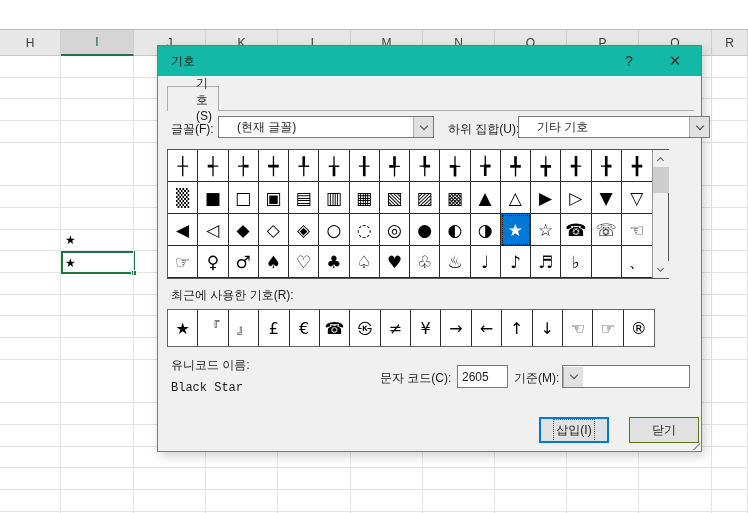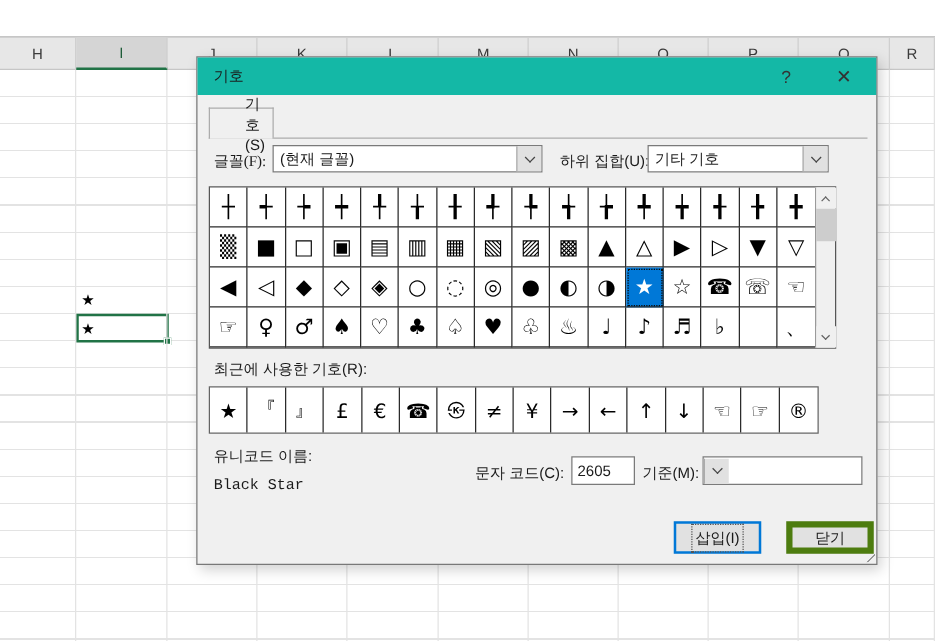--- a/index.html
+++ b/index.html
@@ -36,21 +36,21 @@
   .tabstrip-line { position:absolute; left:9px; top:64px; width:527px; height:1px; background:#ACACAC; }
   .tab { position:absolute; display:flex; align-items:center; justify-content:center; font-size:12px; color:#1a1a1a;padding-left:28px; }
   .tab.active { left:9px; top:40px; width:52px; height:25px; background:#F0F0F0;
     border:1px solid #ACACAC; border-bottom:none; z-index:2; }
   .tab.inactive { left:61px; top:43px; width:84px; height:21px; background:#F0F0F0;
     border:1px solid #ACACAC; border-bottom:none; }
 
   .lbl { position:absolute; font-size:12px; color:#1a1a1a; white-space:nowrap; }
   .combo { position:absolute; height:22px; background:#fff; border:1px solid #7A7A7A;
     font-size:12px; color:#1a1a1a; display:flex; align-items:center; }
-  .combo .val { flex:1; padding-left:5px; overflow:hidden; white-space:nowrap; }
+  .combo .val { flex:1; padding-left:18px; overflow:hidden; white-space:nowrap; }
   .drop-btn { width:20px; height:20px; background:#E1E1E1; border-left:1px solid #ABABAB;
     display:flex; align-items:center; justify-content:center; }
   .chev { display:inline-block; border:solid #444; border-width:0 1.5px 1.5px 0;
     padding:2.5px; transform:rotate(45deg); margin-top:-3px; }
   .chev.up { transform:rotate(-135deg); margin-top:3px; }
 
   .symgrid-wrap { position:absolute; left:9px; top:103px; width:502px; height:130px;
     background:#fff; border:1px solid #565656; display:flex; }
   .symgrid { width:484px; height:128px; display:grid;
     grid-template-columns:repeat(16,1fr); grid-template-rows:repeat(4,32px); }
@@ -70,21 +70,21 @@
     background:#fff; border:1px solid #646464; display:grid; grid-template-columns:repeat(16,1fr); }
   .rec-cell { border-right:1px solid #2b2b2b; display:flex; align-items:center; justify-content:center;
     font-size:16px; color:#000; font-family:"DejaVu Sans", sans-serif; overflow:hidden; }
   .rec-cell:last-child { border-right:none; }
 
   .char-input { position:absolute; left:299px; top:319px; width:51px; height:23px;
     background:#fff; border:1px solid #7A7A7A; font-size:12px; padding-left:4px;
     font-family:"Liberation Sans", sans-serif; color:#1a1a1a; }
 
   .btn { position:absolute; top:371px; width:70px; height:26px; background:#E1E1E1;
-    border:5px solid #4d7c0f; font-size:12px; color:#1a1a1a;
+    border:1px solid #4d7c0f; font-size:12px; color:#1a1a1a;
     display:flex; align-items:center; justify-content:center; }
   .btn.default { left:381px; border:2px solid #0078D7; }
   .btn.default .inner { outline:1px dotted #555; outline-offset:2px; }
   .btn.plain { left:471px; }
 
   .grip { position:absolute; right:1px; bottom:1px; width:12px; height:12px;
     background:
       linear-gradient(135deg, transparent 0 50%, transparent 50%),
       repeating-linear-gradient(135deg, transparent 0 2px, #999 2px 3px, transparent 3px 5px);
     clip-path:polygon(100% 0, 100% 100%, 0 100%); }
@@ -129,29 +129,29 @@
   <div class="dialog">
     <div class="titlebar">
       <span class="title">기호</span>
       <span class="tb-btn tb-help">?</span>
       <span class="tb-btn tb-close">✕</span>
     </div>
 
     <div class="tabstrip-line"></div>
     <div class="tab active">기호(S)</div>
 
-    <span class="lbl" style="left:13px; top:75px;font-family:Liberation Serif, serif;">글꼴(F):</span>
+    <span class="lbl" style="left:13px; top:75px;">글꼴(F):</span>
     <div class="combo" style="left:60px; top:70px; width:216px;">
       <span class="val">(현재 글꼴)</span>
       <span class="drop-btn">
           <span class="chev"></span>
         </span>
     </div>
     <span class="lbl" style="left:290px; top:75px;">하위 집합(U):</span>
-    <div class="combo" style="left:360px; top:70px; width:145px;">
+    <div class="combo" style="left:360px; top:70px; width:192px;">
       <span class="val">기타 기호</span>
       <span class="drop-btn">
           <span class="chev"></span>
         </span>
     </div>
 
     <div class="symgrid-wrap">
       <div class="symgrid" id="symgrid">
           <div class="sym-cell">┼</div>
           <div class="sym-cell">┽</div>

